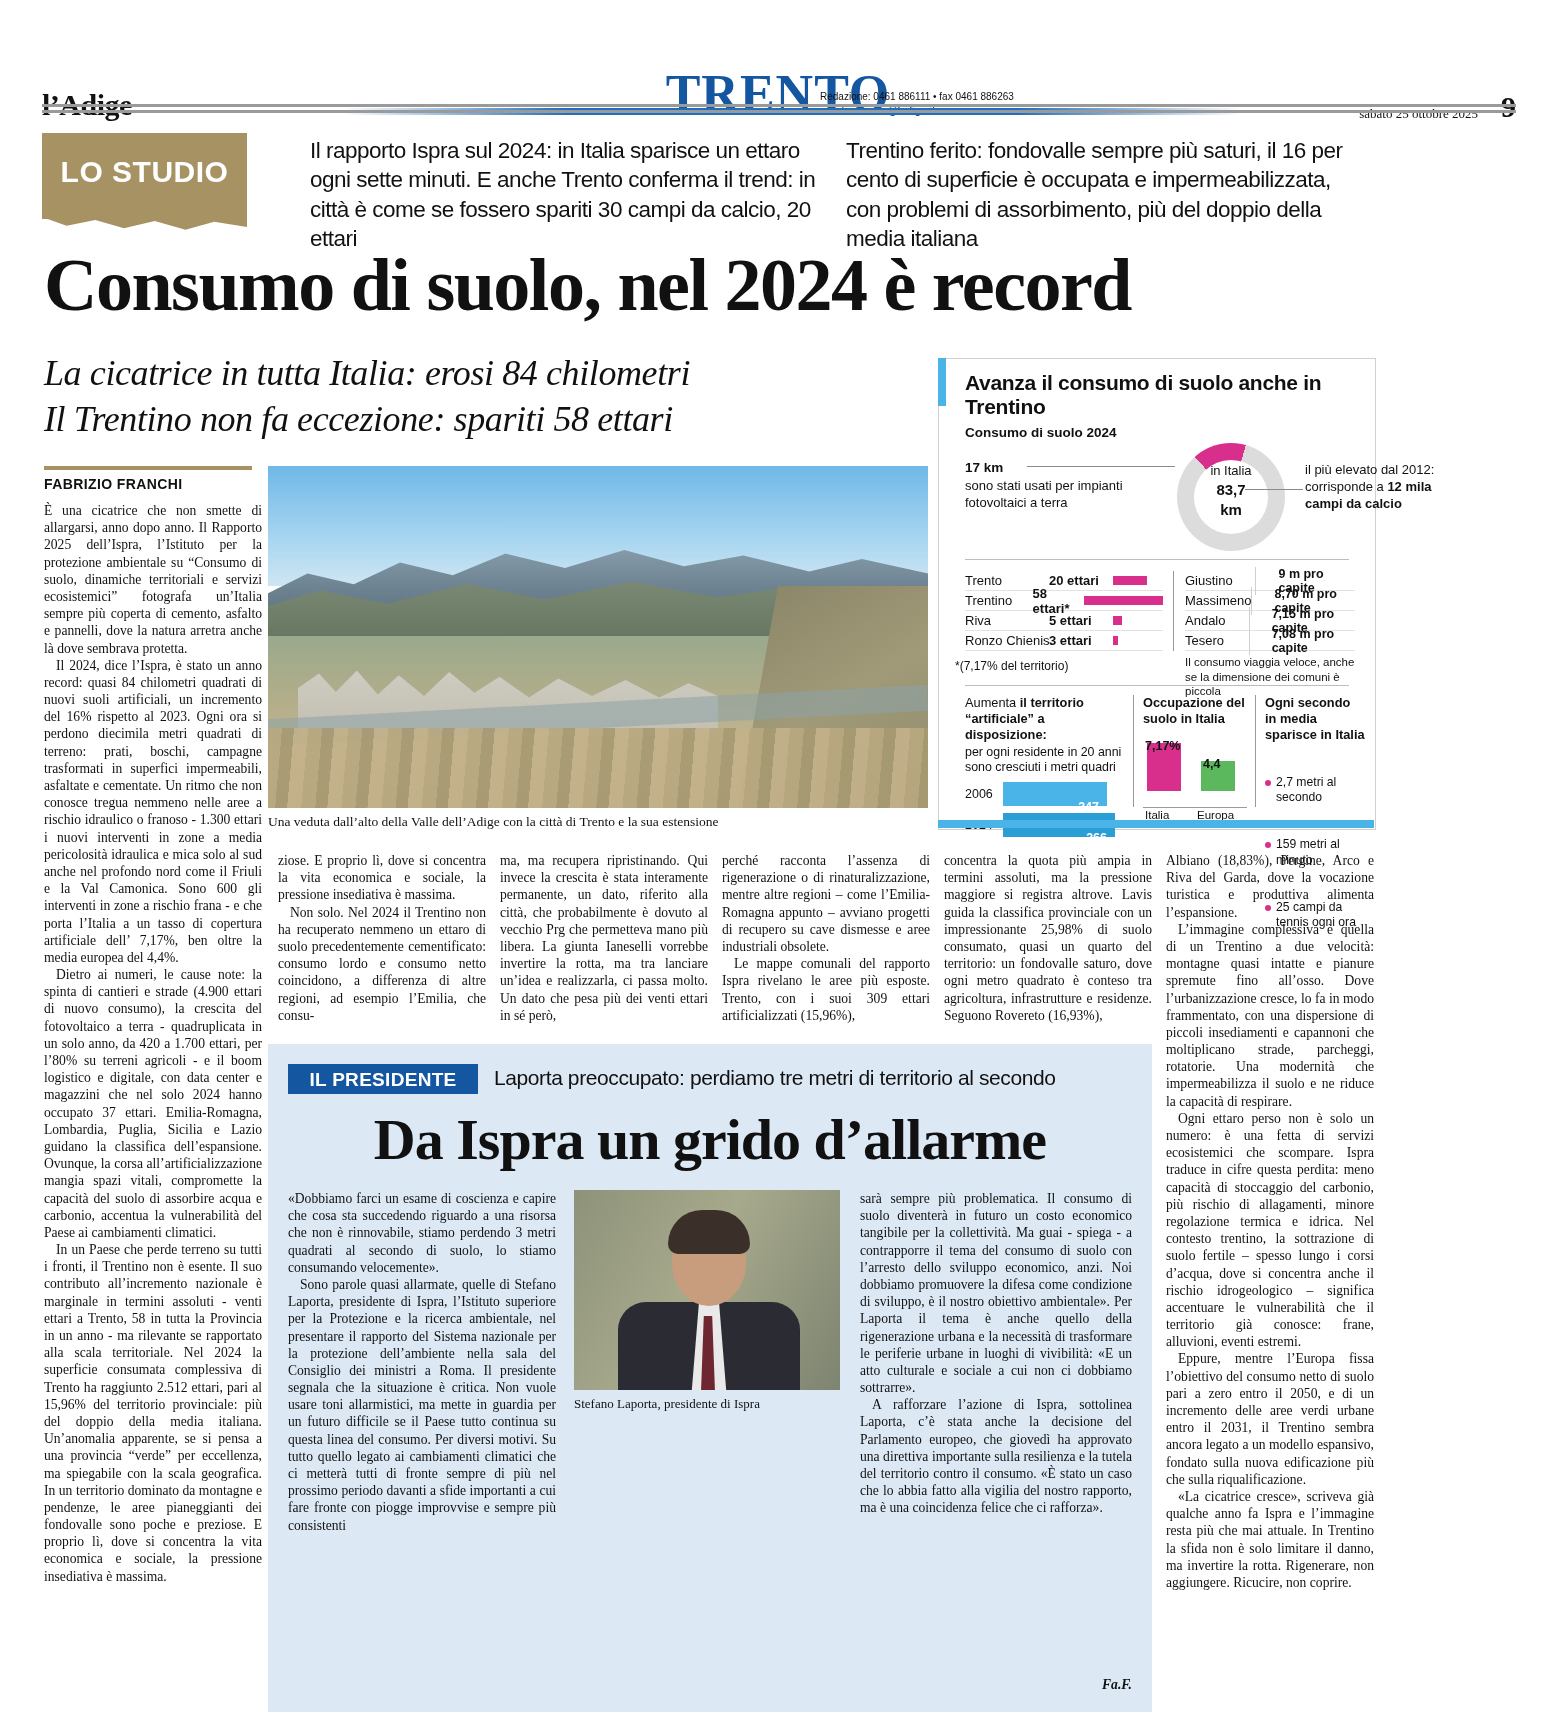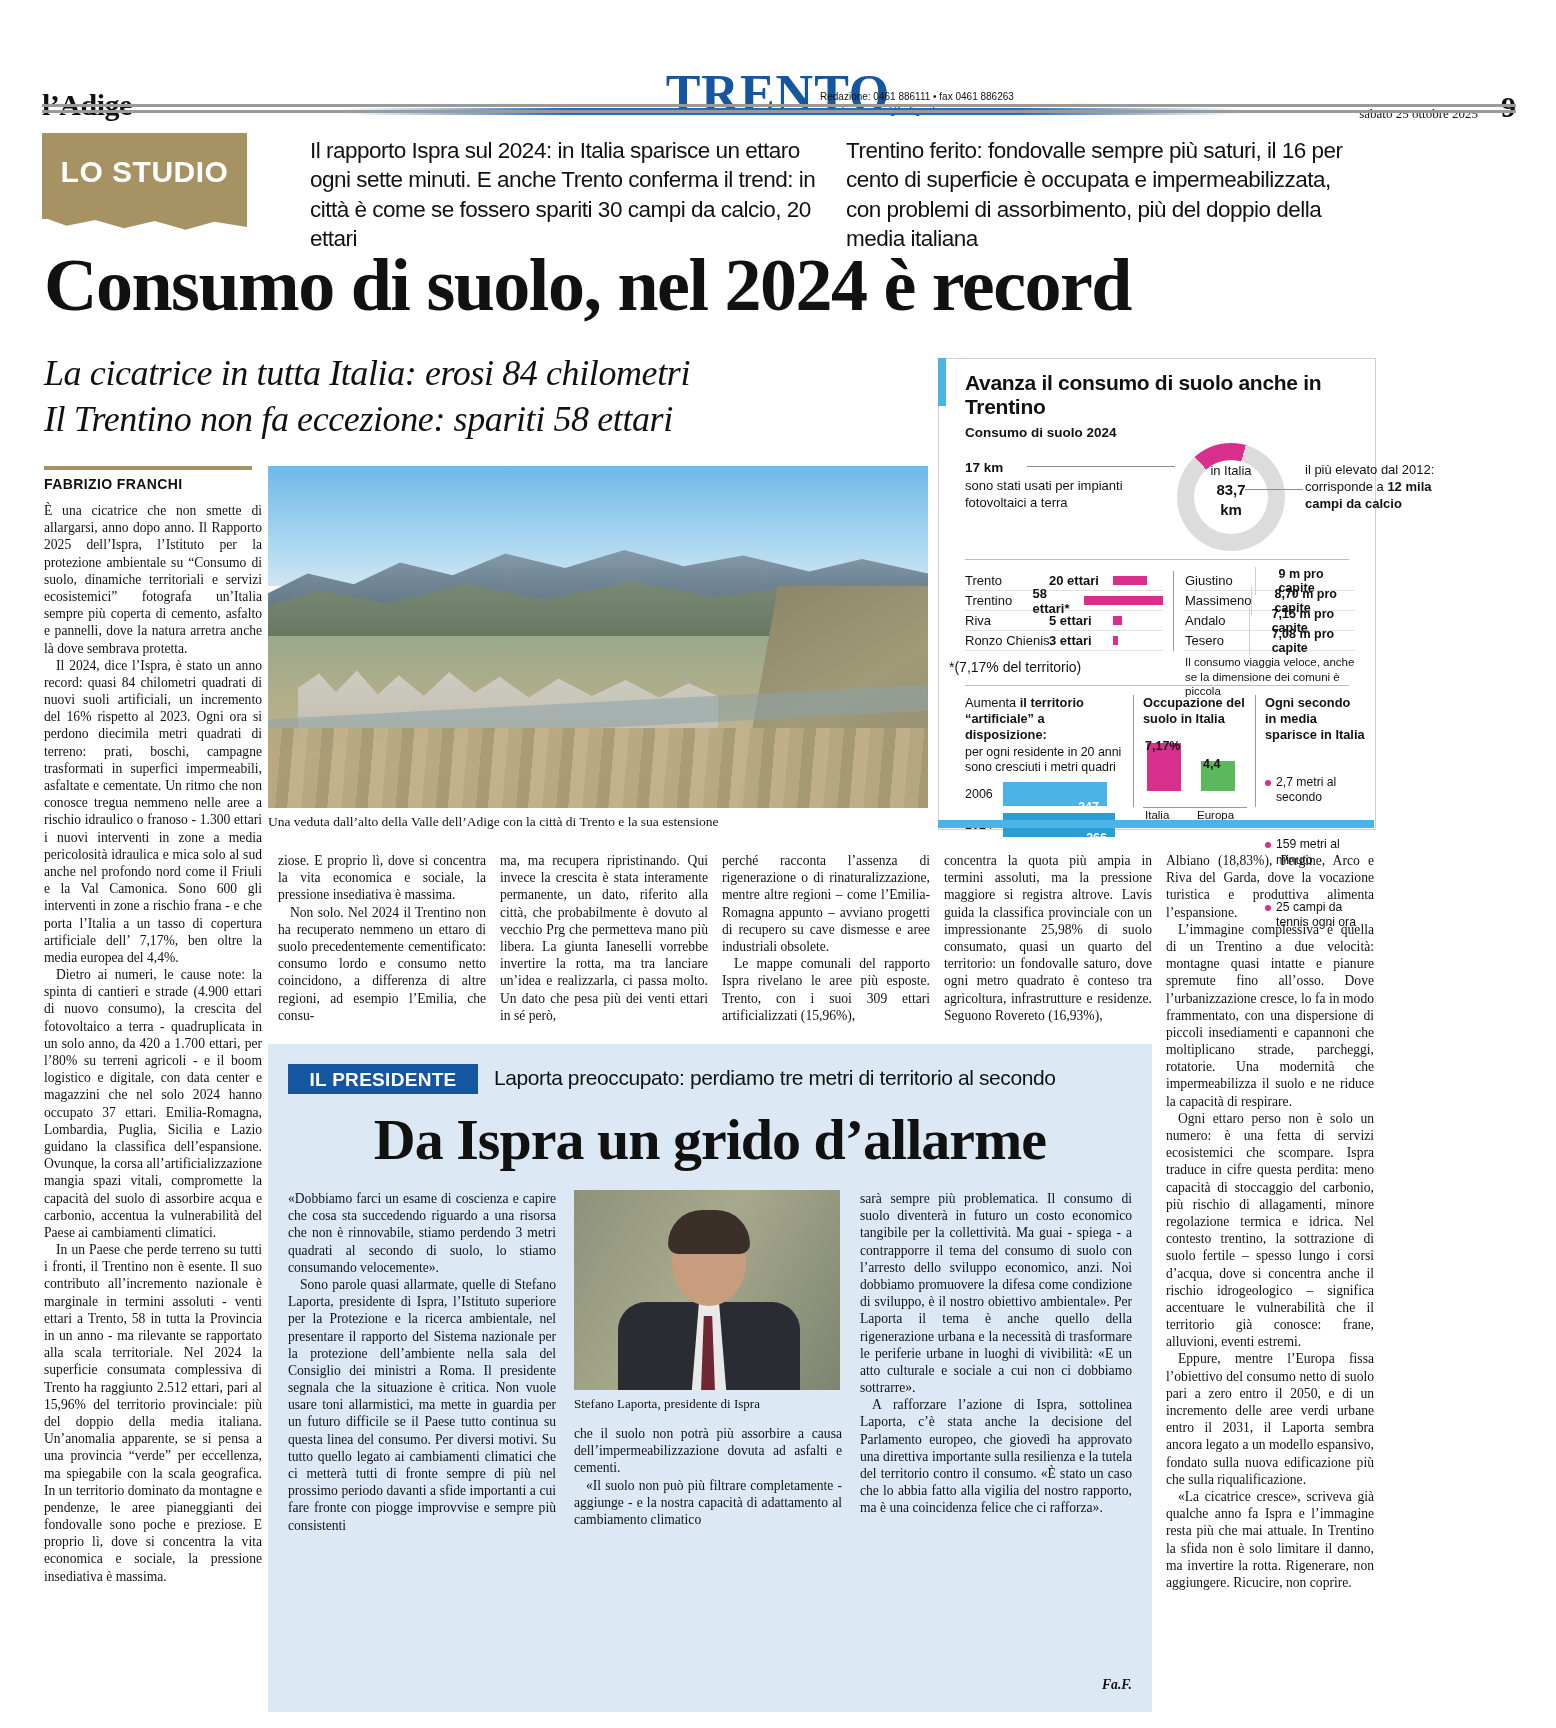--- a/index.html
+++ b/index.html
@@ -130,21 +130,21 @@
   
   .tbl-left{position:absolute;left:26px;top:212px;width:198px;}
   .tbl-right{position:absolute;left:246px;top:212px;width:170px;}
   .trow{display:flex;align-items:center;height:19px;border-bottom:1px solid #e2e2e2;}
   .trow .nm{font-size:13px;width:84px;white-space:nowrap;}
   .trow .vl{font-size:13px;font-weight:700;width:64px;}
   .trow .bar{height:9px;background:#d92f8c;}
   .tbl-right .trow .nm{width:78px;}
   .tbl-right .trow .vl{width:auto;font-size:12.5px;border-left:1px solid #cfcfcf;padding-left:22px;}
   .vdiv{position:absolute;left:234px;top:212px;width:1px;height:80px;background:#9a9a9a;}
-  .note-left{position:absolute;left:10px;top:300px;font-size:14px;}
+  .note-left{position:absolute;left:16px;top:300px;font-size:12px;}
   .note-right{position:absolute;left:246px;top:296px;width:170px;font-size:11.5px;line-height:1.28;}
 
   .hr2{position:absolute;left:26px;top:326px;width:384px;height:1px;background:#bdbdbd;}
 
   
   .p1{position:absolute;left:26px;top:336px;width:158px;}
   .p1 .hd{font-size:12.8px;font-weight:700;line-height:1.24;}
   .p1 .hd span{font-weight:400;}
   .p1 .sb{font-size:12.4px;line-height:1.24;margin-top:2px;}
   .brow{display:flex;align-items:center;margin-top:7px;}
@@ -394,21 +394,21 @@
       <p class="first">perché racconta l’assenza di rigenerazione o di rinaturalizzazione, mentre altre regioni – come l’Emilia-Romagna appunto – avviano progetti di recupero su cave dismesse e aree industriali obsolete.</p>
       <p>Le mappe comunali del rapporto Ispra rivelano le aree più esposte. Trento, con i suoi 309 ettari artificializzati (15,96%),</p>
     </div>
   <div class="bodycol" id="col5">
       <p class="first">concentra la quota più ampia in termini assoluti, ma la pressione maggiore si registra altrove. Lavis guida la classifica provinciale con un impressionante 25,98% di suolo consumato, quasi un quarto del territorio: un fondovalle saturo, dove ogni metro quadrato è conteso tra agricoltura, infrastrutture e residenze. Seguono Rovereto (16,93%),</p>
     </div>
   <div class="bodycol" id="col6">
       <p class="first">Albiano (18,83%), Pergine, Arco e Riva del Garda, dove la vocazione turistica e produttiva alimenta l’espansione.</p>
       <p>L’immagine complessiva è quella di un Trentino a due velocità: montagne quasi intatte e pianure spremute fino all’osso. Dove l’urbanizzazione cresce, lo fa in modo frammentato, con una dispersione di piccoli insediamenti e capannoni che moltiplicano strade, parcheggi, rotatorie. Una modernità che impermeabilizza il suolo e ne riduce la capacità di respirare.</p>
       <p>Ogni ettaro perso non è solo un numero: è una fetta di servizi ecosistemici che scompare. Ispra traduce in cifre questa perdita: meno capacità di stoccaggio del carbonio, più rischio di allagamenti, minore regolazione termica e idrica. Nel contesto trentino, la sottrazione di suolo fertile – spesso lungo i corsi d’acqua, dove si concentra anche il rischio idrogeologico – significa accentuare le vulnerabilità che il territorio già conosce: frane, alluvioni, eventi estremi.</p>
-      <p>Eppure, mentre l’Europa fissa l’obiettivo del consumo netto di suolo pari a zero entro il 2050, e di un incremento delle aree verdi urbane entro il 2031, il Laporta sembra ancora legato a un modello espansivo, fondato sulla nuova edificazione più che sulla riqualificazione.</p>
+      <p>Eppure, mentre l’Europa fissa l’obiettivo del consumo netto di suolo pari a zero entro il 2050, e di un incremento delle aree verdi urbane entro il 2031, il Trentino sembra ancora legato a un modello espansivo, fondato sulla nuova edificazione più che sulla riqualificazione.</p>
       <p>«La cicatrice cresce», scriveva già qualche anno fa Ispra e l’immagine resta più che mai attuale. In Trentino la sfida non è solo limitare il danno, ma invertire la rotta. Rigenerare, non aggiungere. Ricucire, non coprire.</p>
     </div>
 
   <div class="pres"></div>
   <div class="pres-bar"></div>
   <div class="pres-bar-lbl">IL PRESIDENTE</div>
   <div class="pres-occ">Laporta preoccupato: perdiamo tre metri di territorio al secondo</div>
   <div class="pres-head">Da Ispra un grido d’allarme</div>
 
   <div class="pres-photo">
@@ -418,23 +418,19 @@
     <div class="pp-tie"></div>
     <div class="pp-head"></div>
     <div class="pp-hair"></div>
   </div>
   <div class="pres-cap">Stefano Laporta, presidente di Ispra</div>
 
   <div class="prescol" id="pcol1">
       <p class="first">«Dobbiamo farci un esame di coscienza e capire che cosa sta succedendo riguardo a una risorsa che non è rinnovabile, stiamo perdendo 3 metri quadrati al secondo di suolo, lo stiamo consumando velocemente».</p>
       <p>Sono parole quasi allarmate, quelle di Stefano Laporta, presidente di Ispra, l’Istituto superiore per la Protezione e la ricerca ambientale, nel presentare il rapporto del Sistema nazionale per la protezione dell’ambiente nella sala del Consiglio dei ministri a Roma. Il presidente segnala che la situazione è critica. Non vuole usare toni allarmistici, ma mette in guardia per un futuro difficile se il Paese tutto continua su questa linea del consumo. Per diversi motivi. Su tutto quello legato ai cambiamenti climatici che ci metterà tutti di fronte sempre di più nel prossimo periodo davanti a sfide importanti a cui fare fronte con piogge improvvise e sempre più consistenti</p>
     </div>
-  <div class="prescol" id="pcol2">
-      <p class="first">che il suolo non potrà più assorbire a causa dell’impermeabilizzazione dovuta ad asfalti e cementi.</p>
-      <p>«Il suolo non può più filtrare completamente - aggiunge - e la nostra capacità di adattamento al cambiamento climatico</p>
-    </div>
   <div class="prescol" id="pcol3">
       <p class="first">sarà sempre più problematica. Il consumo di suolo diventerà in futuro un costo economico tangibile per la collettività. Ma guai - spiega - a contrapporre il tema del consumo di suolo con l’arresto dello sviluppo economico, anzi. Noi dobbiamo promuovere la difesa come condizione di sviluppo, è il nostro obiettivo ambientale». Per Laporta il tema è anche quello della rigenerazione urbana e la necessità di trasformare le periferie urbane in luoghi di vivibilità: «E un atto culturale e sociale a cui non ci dobbiamo sottrarre».</p>
       <p>A rafforzare l’azione di Ispra, sottolinea Laporta, c’è stata anche la decisione del Parlamento europeo, che giovedì ha approvato una direttiva importante sulla resilienza e la tutela del territorio contro il consumo. «È stato un caso che lo abbia fatto alla vigilia del nostro rapporto, ma è una coincidenza felice che ci rafforza».</p>
     </div>
   <div class="prescol signoff" style="left:860px;top:1676px;width:272px">Fa.F.</div>
 
 </div>
 
 </body></html>

